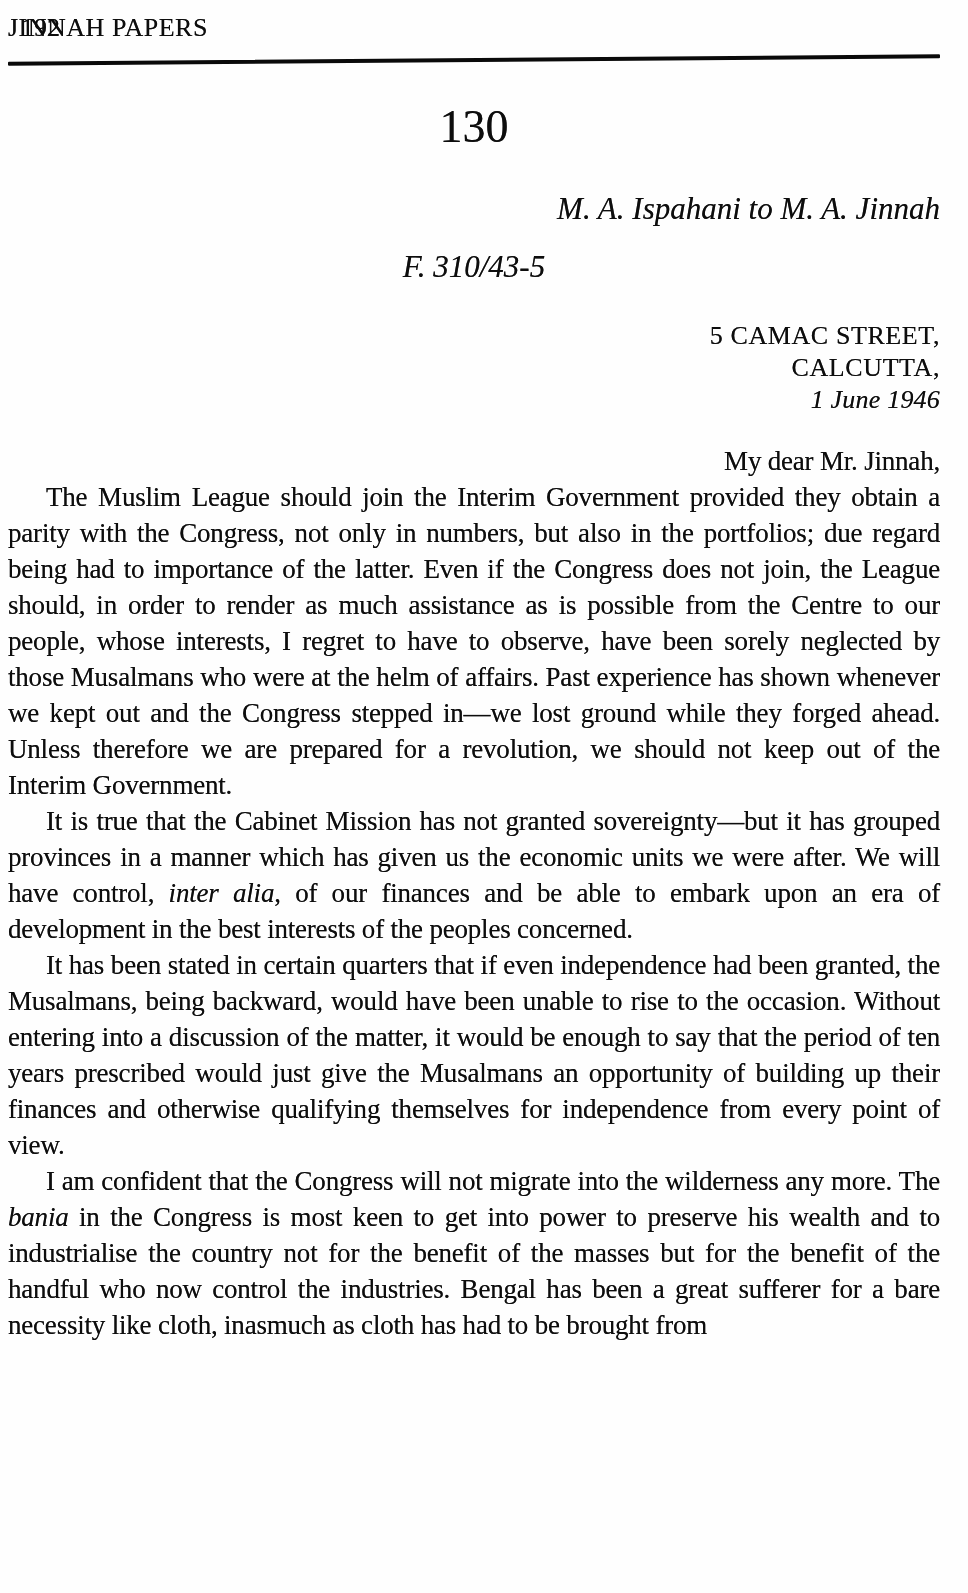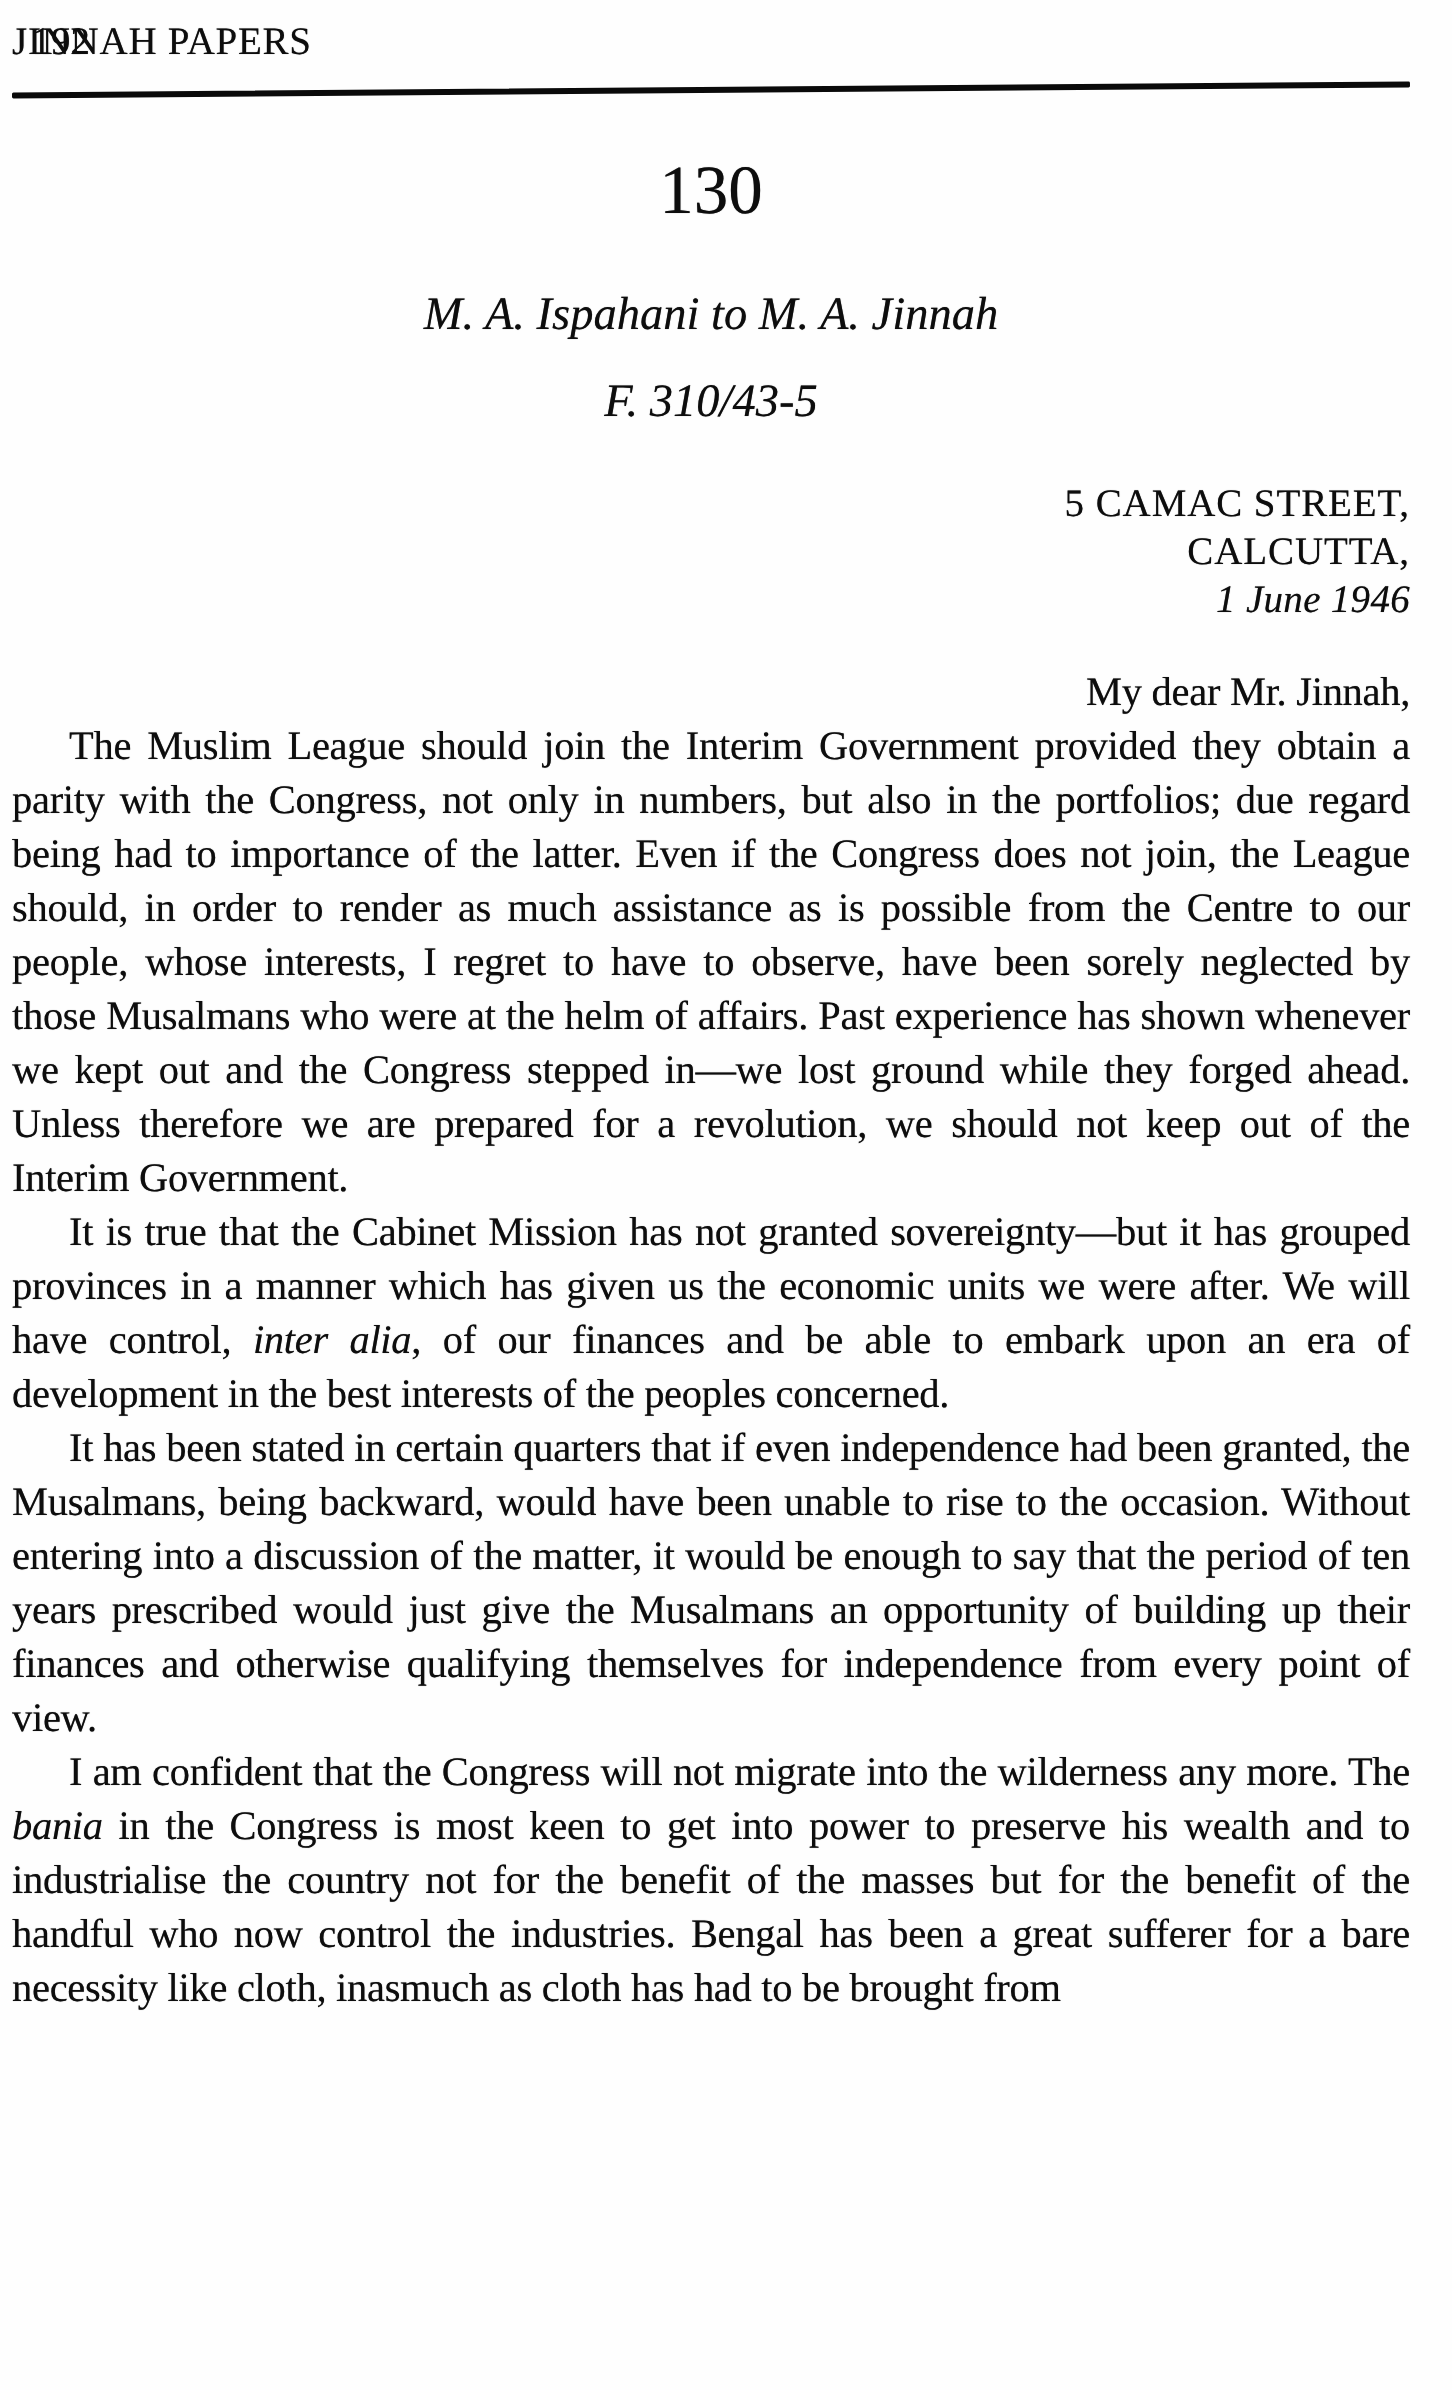--- a/index.html
+++ b/index.html
@@ -36,21 +36,21 @@
     border-radius:1px;
   }
   .doc-number{
     margin-top:42px;
     text-align:center;
     font-size:46px;
     line-height:1;
   }
   .doc-heading{
     margin-top:42px;
-    text-align:center;
+    text-align:right;
     font-size:31px;
     font-style:italic;
     line-height:1.1;
   }
   .doc-reference{
     margin-top:24px;
     text-align:center;
     font-size:31px;
     font-style:italic;
     line-height:1.1;

